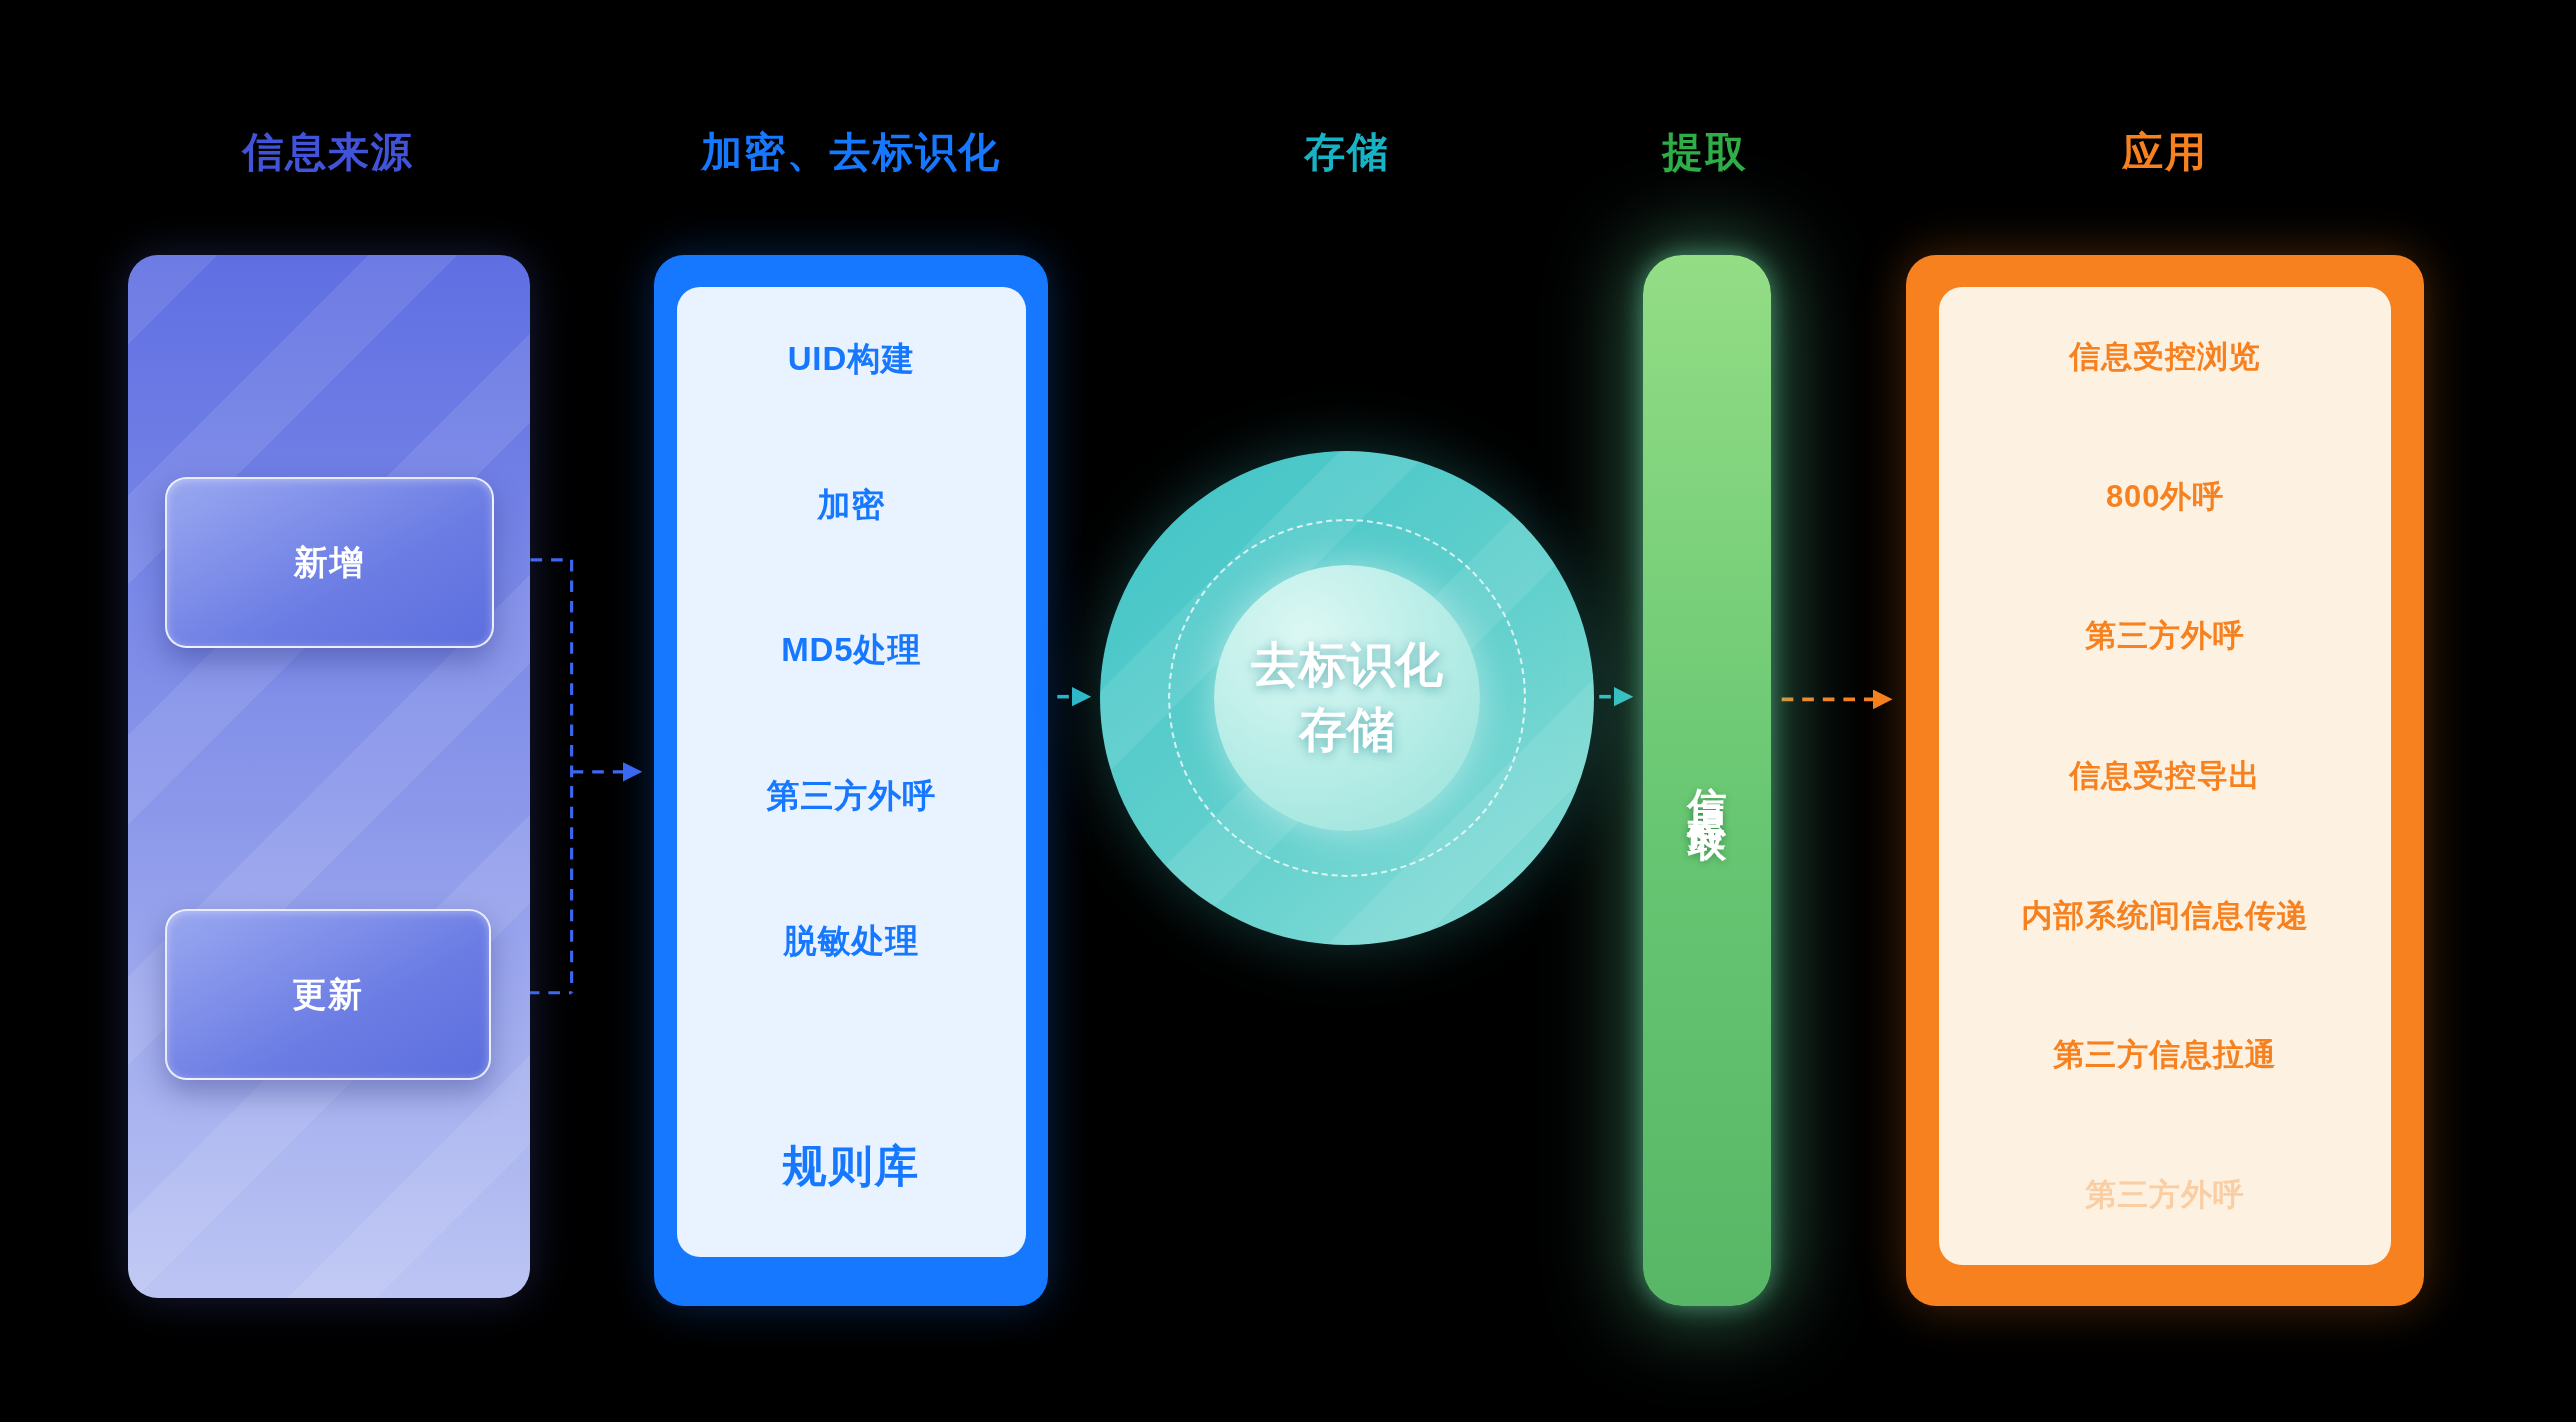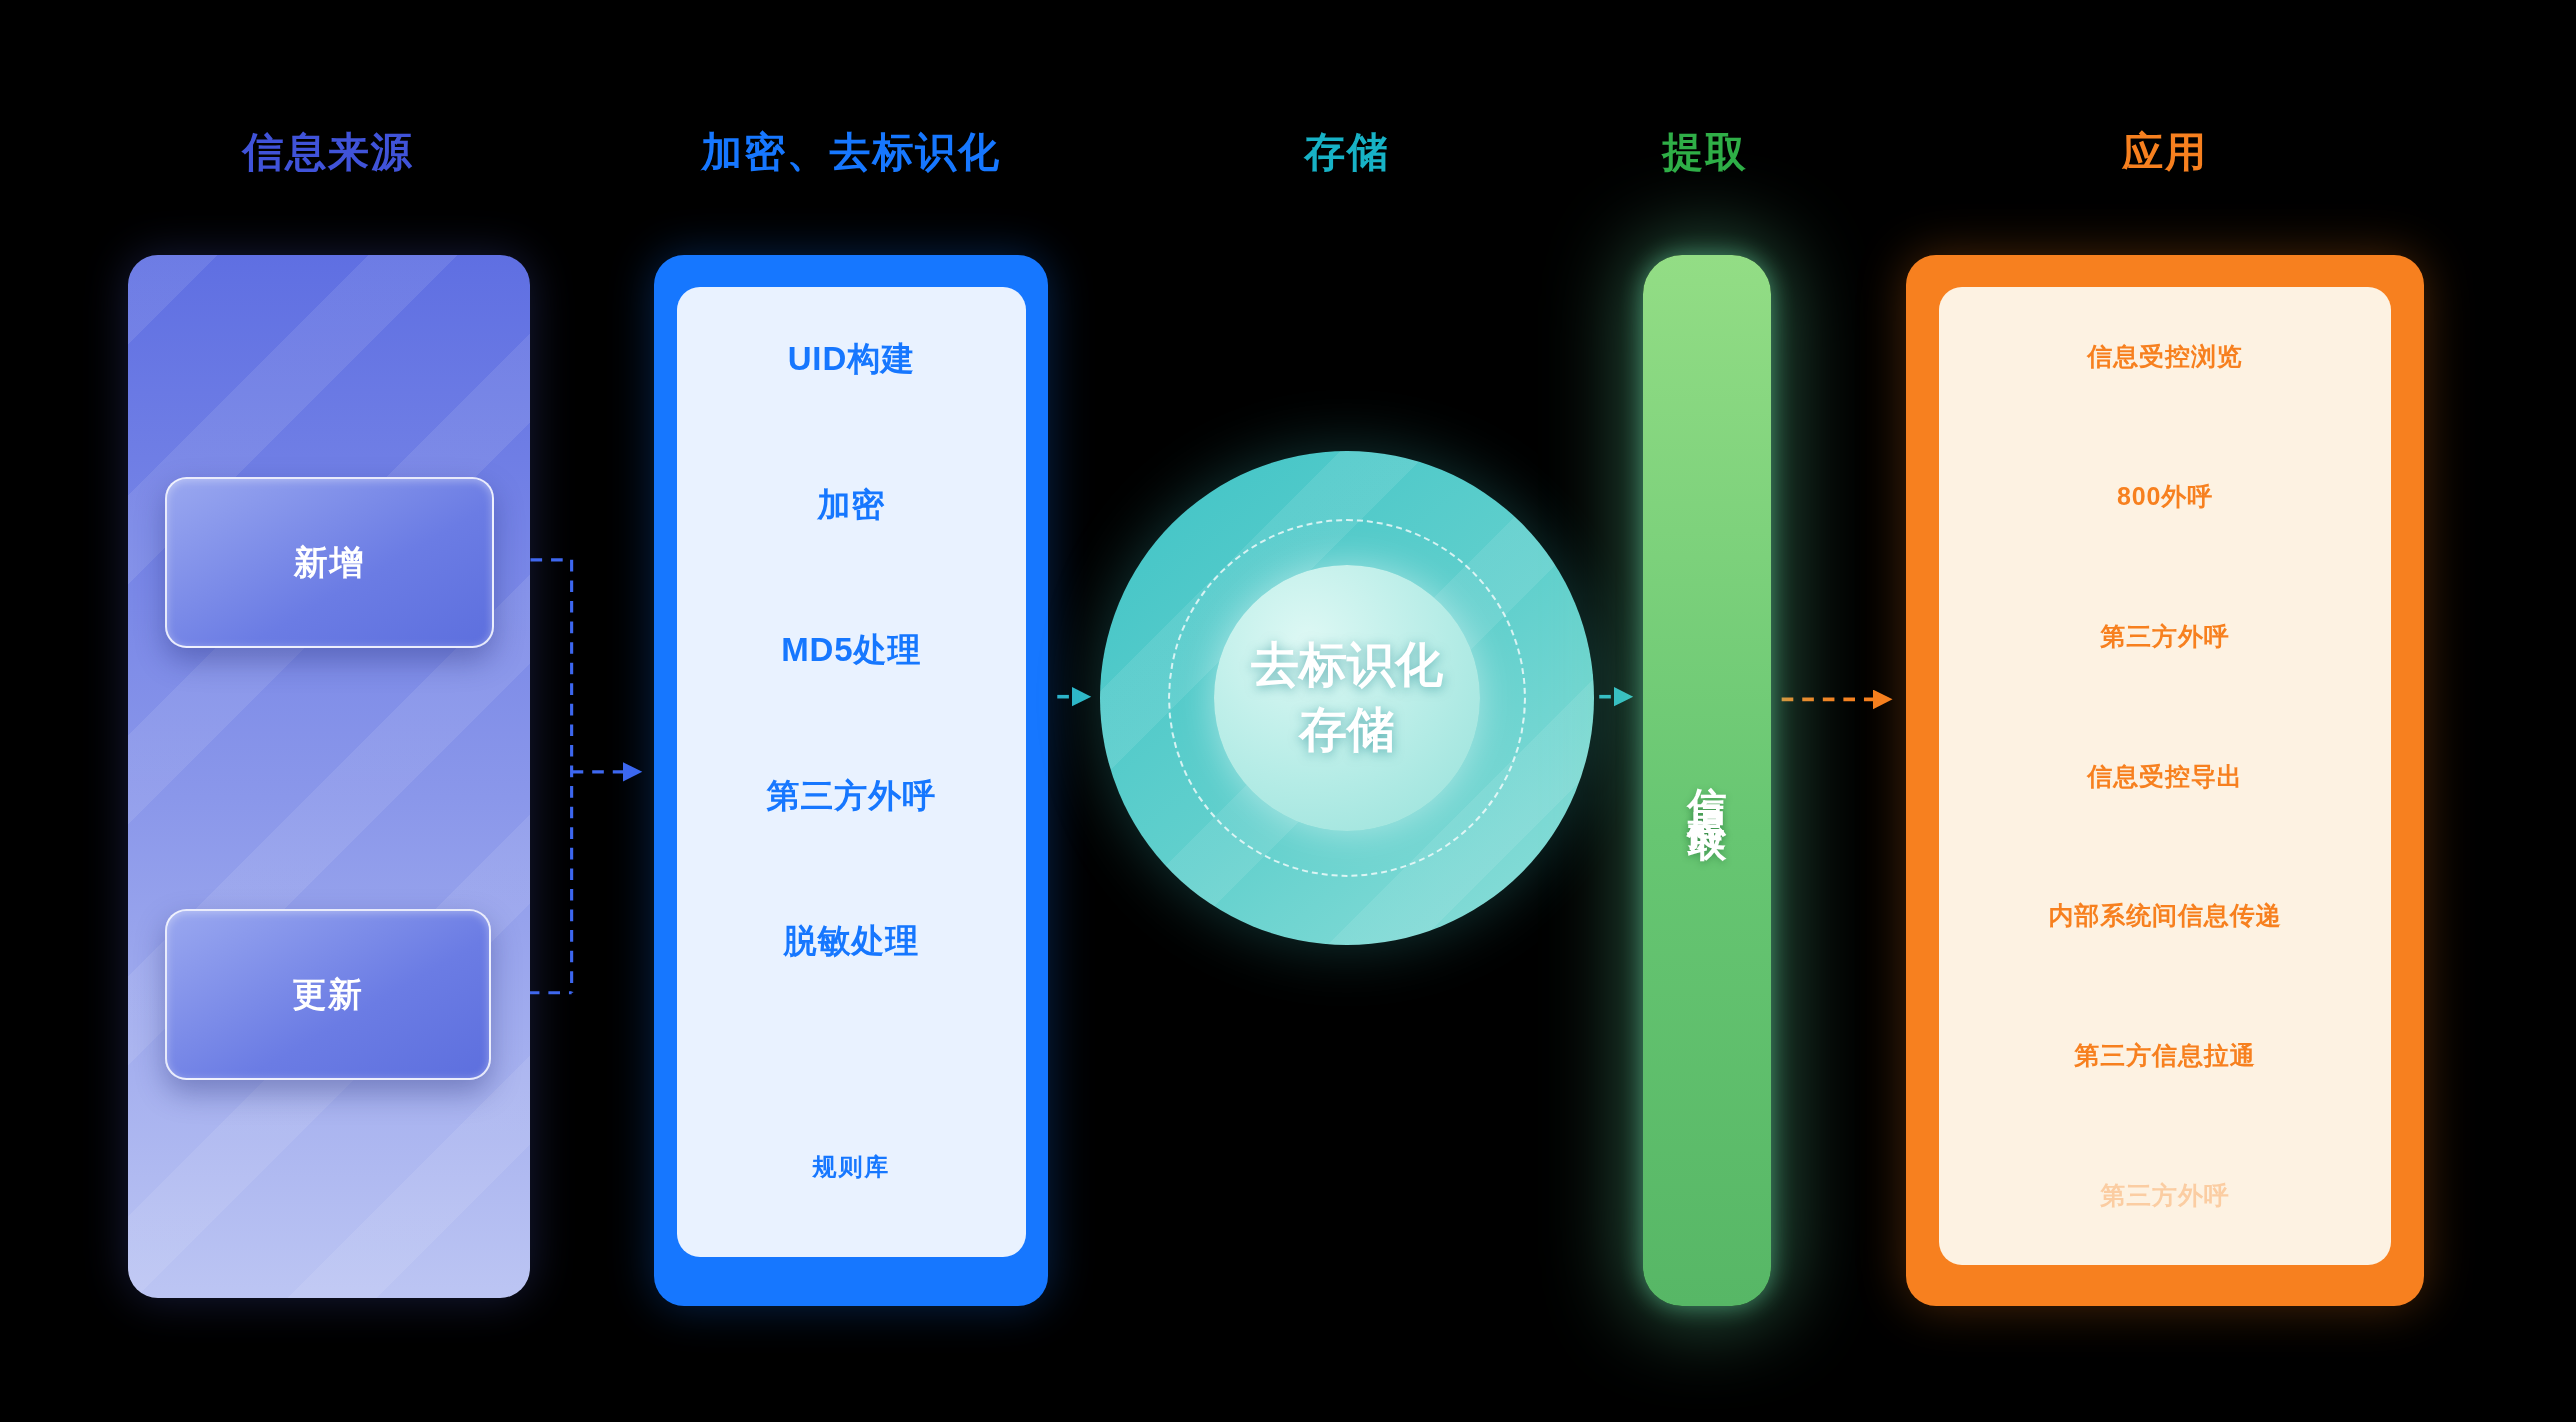--- a/index.html
+++ b/index.html
@@ -35,21 +35,21 @@
 
   
   .encrypt-panel{position:absolute;left:654px;top:255px;width:394px;height:1051px;border-radius:30px;
     background:var(--blue,#1677ff);box-shadow:0 0 45px rgba(22,119,255,.30);}
   .encrypt-steps{position:absolute;left:23px;top:32px;right:22.4px;height:873px;border-radius:23px;
     background:#e9f2ff;display:flex;flex-direction:column;}
   .encrypt-step{flex:1;display:flex;align-items:center;justify-content:center;
     color:var(--blue,#1677ff);font-size:33px;font-weight:600;letter-spacing:0.9px;}
   .rule-box{position:absolute;left:23px;top:821px;right:22.4px;height:181px;border-radius:23px;
     background:#e9f2ff;display:flex;align-items:center;justify-content:center;
-    color:var(--blue,#1677ff);font-size:24px;font-weight:600;letter-spacing:1.8px;}
+    color:var(--blue,#1677ff);font-size:44px;font-weight:600;letter-spacing:1.8px;}
 
   
   .storage-circle{position:absolute;left:1100px;top:451px;width:494px;height:494px;border-radius:50%;
     background:linear-gradient(140deg,#3fc3c6 0%,#62d0cd 55%,#8fdfd9 100%);overflow:hidden;
     box-shadow:0 0 63px rgba(70,200,200,.28);}
   .storage-ring{position:absolute;inset:68px;border-radius:50%;border:2.7px dashed rgba(255,255,255,.75);}
   .storage-inner{position:absolute;inset:114px;border-radius:50%;
     background:radial-gradient(circle at 35% 28%,#ddf8f4 0%,#b5ece6 55%,#96e1da 100%);
     box-shadow:0 0 36px rgba(255,255,255,.45);
     display:flex;flex-direction:column;align-items:center;justify-content:center;
@@ -64,21 +64,21 @@
   .extract-label{writing-mode:vertical-rl;text-orientation:upright;
     color:#fff;font-size:39px;font-weight:700;letter-spacing:12.5px;
     text-shadow:0 1.8px 7.2px rgba(20,90,40,.35);}
 
   
   .apply-panel{position:absolute;left:1906px;top:255px;width:518px;height:1051px;border-radius:30px;
     background:var(--orange,#f7801f);box-shadow:0 0 49px rgba(247,128,31,.30);}
   .apply-list{position:absolute;left:33px;top:32px;right:33px;bottom:41px;border-radius:23px;
     background:#fdf2e2;display:flex;flex-direction:column;overflow:hidden;}
   .apply-item{flex:1;display:flex;align-items:center;justify-content:center;
-    color:var(--orange,#f7801f);font-size:25px;font-weight:700;letter-spacing:0.9px;white-space:nowrap;}
+    color:var(--orange,#f7801f);font-size:31px;font-weight:700;letter-spacing:0.9px;white-space:nowrap;}
   .apply-item.faded{opacity:.32;}
 </style>
 </head>
 <body>
 
 <div class="canvas">
 
   <svg class="arrows" width="2576" height="1422" viewBox="0 0 2880 1590">
     <defs>
       <marker id="ah-blue" markerUnits="userSpaceOnUse" markerWidth="24" markerHeight="24" refX="2" refY="11" orient="auto">

